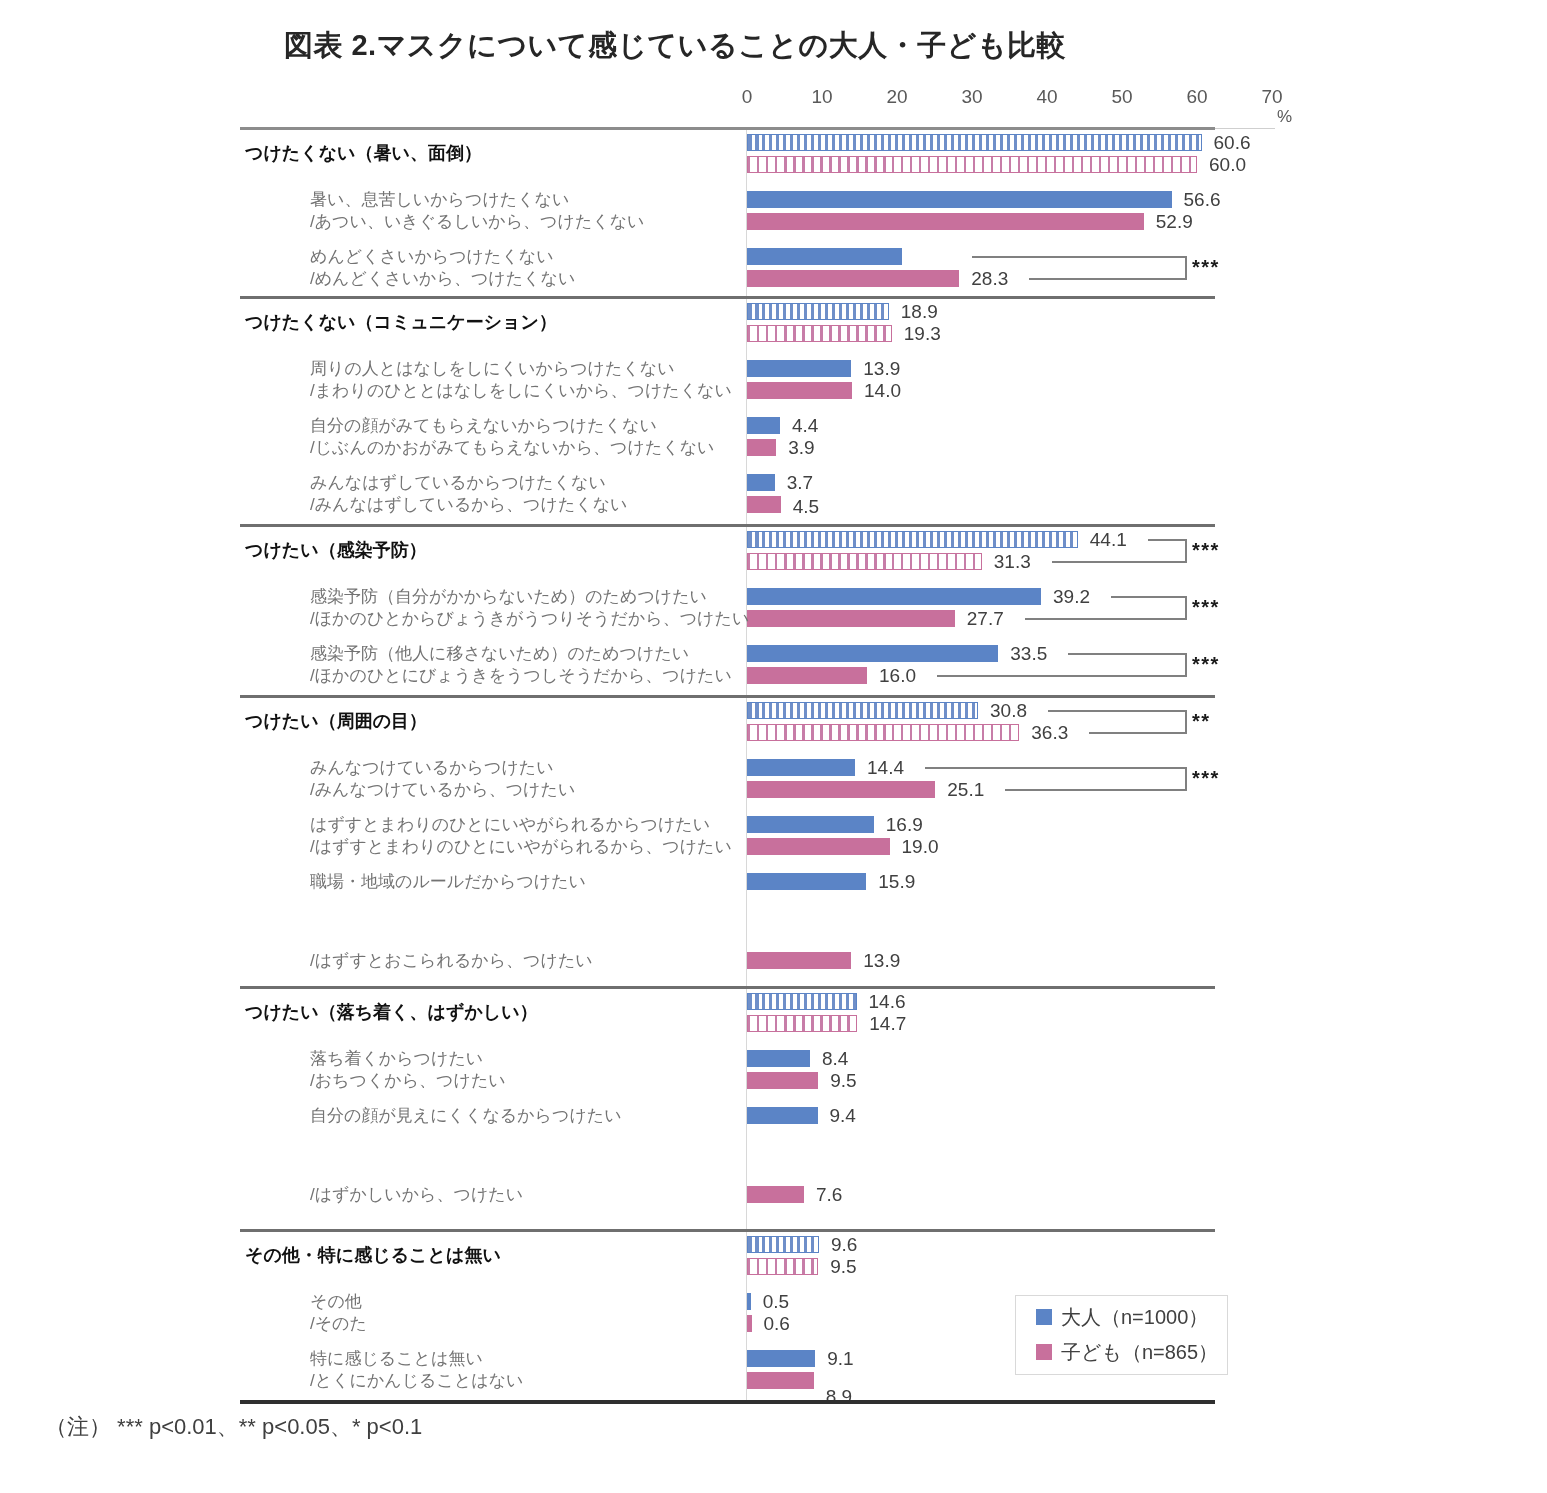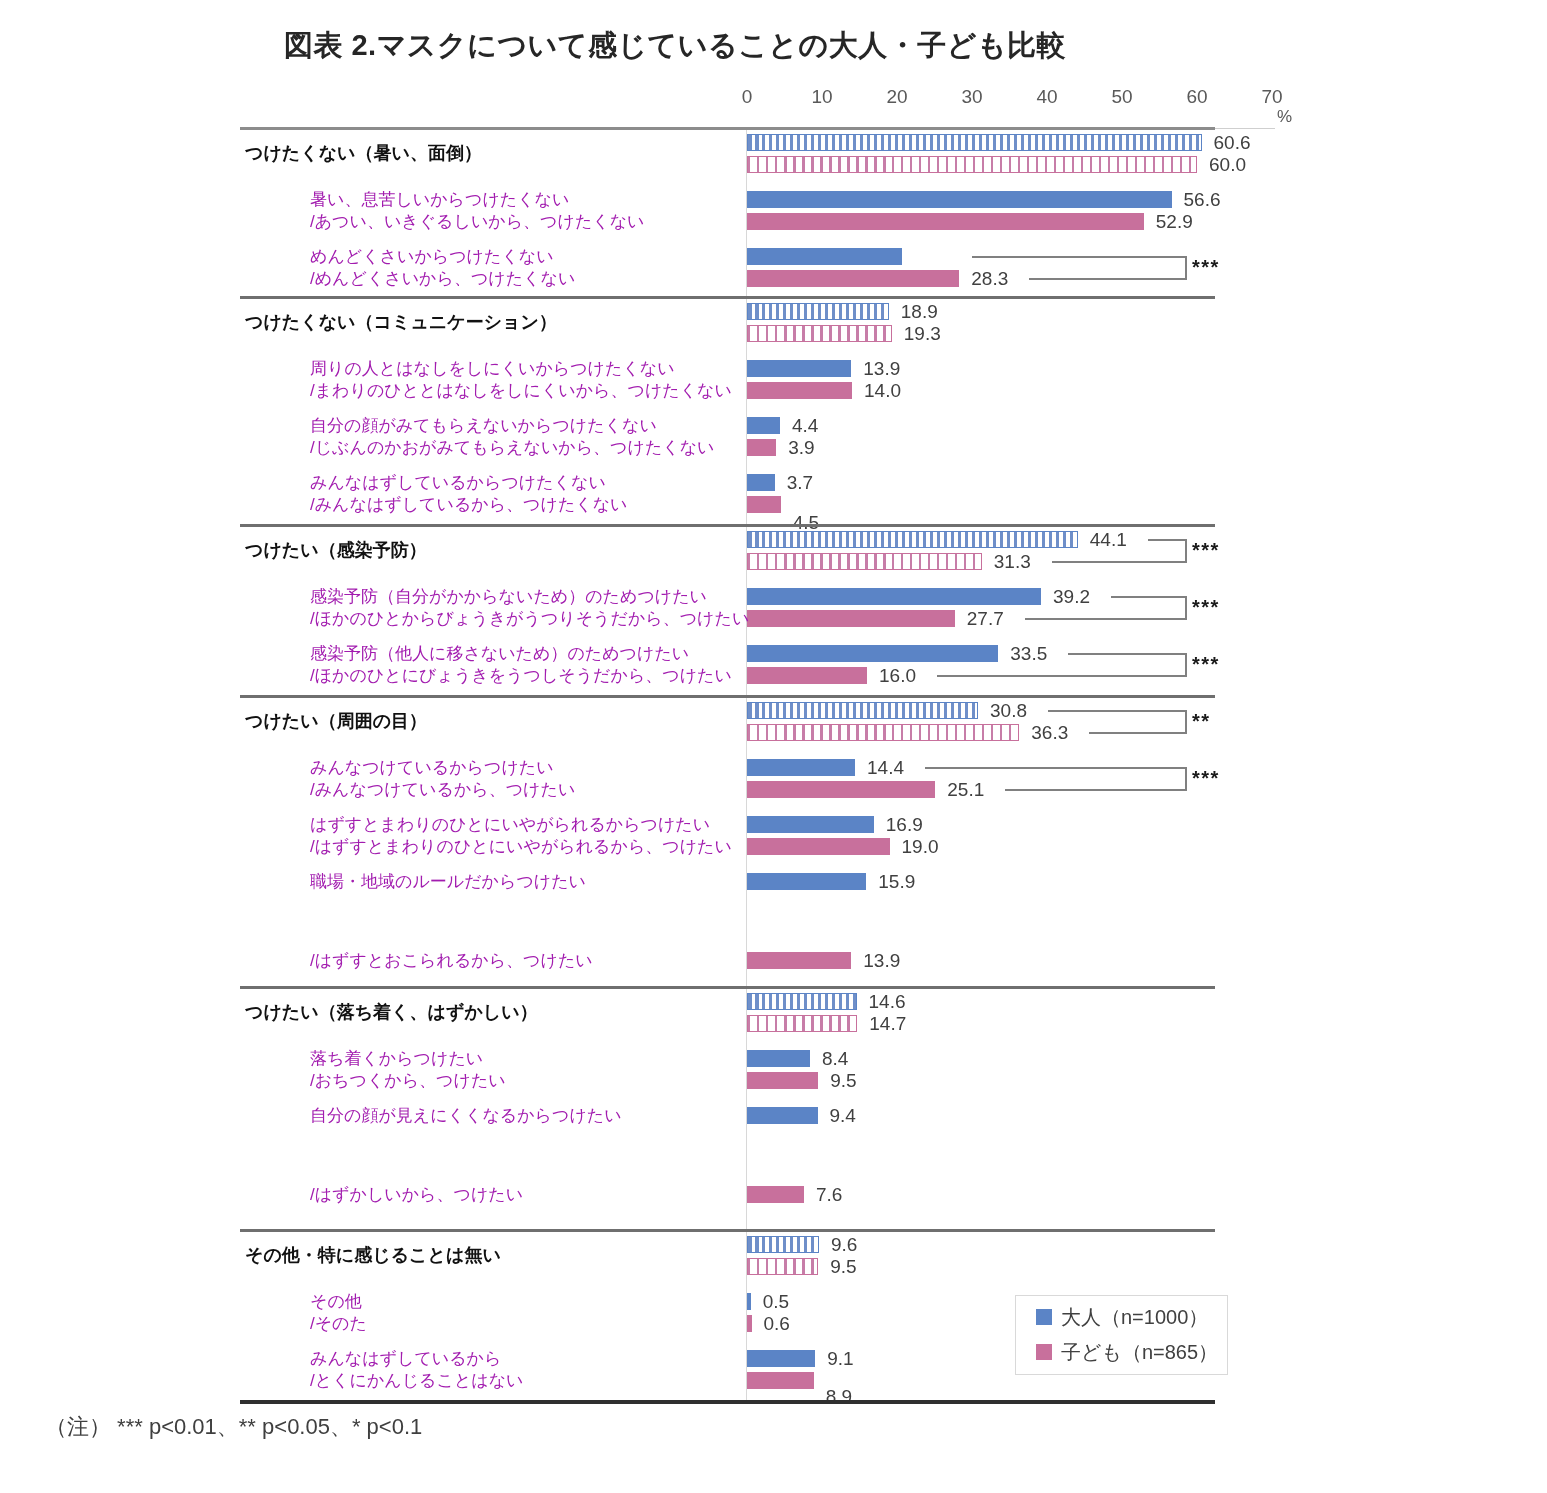--- a/index.html
+++ b/index.html
@@ -16,21 +16,21 @@
   .bar-a{background:#5b84c6;}
   .bar-c{background:#c8709c;}
   .hatch-a{background:repeating-linear-gradient(90deg,#6f8fc9 0 3.5px,#ffffff 3.5px 7px);
     border:1px solid #5b84c6;box-sizing:border-box;}
   .hatch-c{background:repeating-linear-gradient(90deg,#c77da8 0 2.5px,#ffffff 2.5px 9px);
     border:1.5px solid #c8709c;box-sizing:border-box;}
   .vlabel{position:absolute;height:21px;line-height:21px;font-size:19px;color:#404040;white-space:nowrap;}
   .cat-h{position:absolute;left:245px;width:480px;height:40px;line-height:40px;
     font-size:18px;font-weight:bold;color:#111;white-space:nowrap;}
   .cat-s{position:absolute;left:310px;width:445px;height:20px;line-height:20px;
-    font-size:17px;color:#a21caf;white-space:nowrap;}
+    font-size:17px;color:#737373;white-space:nowrap;}
   .br-line{position:absolute;height:1.5px;background:#808080;}
   .br-vert{position:absolute;width:1.5px;background:#808080;}
   .stars{position:absolute;left:1192px;width:60px;height:24px;line-height:24px;
     font-size:20px;font-weight:bold;color:#1a1a1a;letter-spacing:1.5px;}
   #legend{position:absolute;left:1015px;top:1295px;width:213px;height:80px;
     background:#fff;border:1px solid #d9d9d9;box-sizing:border-box;}
   .lg-sq{position:absolute;left:20px;width:16px;height:16px;}
   .lg-tx{position:absolute;left:45px;height:24px;line-height:24px;font-size:20px;color:#404040;white-space:nowrap;}
   #note{position:absolute;left:45px;top:1412px;font-size:22px;color:#3f3f3f;}
 </style>
@@ -89,21 +89,21 @@
       <div class="cat-s" style="top: 381px;">/まわりのひととはなしをしにくいから、つけたくない</div>
       <div class="bar bar-a" style="left: 747px; top: 417px; width: 33px;"></div>
       <div class="vlabel" style="left: 792px; top: 415px;">4.4</div>
       <div class="bar bar-c" style="left: 747px; top: 439px; width: 29.25px;"></div>
       <div class="vlabel" style="left: 788.25px; top: 437px;">3.9</div>
       <div class="cat-s" style="top: 416px;">自分の顔がみてもらえないからつけたくない</div>
       <div class="cat-s" style="top: 438px;">/じぶんのかおがみてもらえないから、つけたくない</div>
       <div class="bar bar-a" style="left: 747px; top: 474px; width: 27.75px;"></div>
       <div class="vlabel" style="left: 786.75px; top: 472px;">3.7</div>
       <div class="bar bar-c" style="left: 747px; top: 496px; width: 33.75px;"></div>
-      <div class="vlabel" style="left: 792.75px; top: 512px;">4.5</div>
+      <div class="vlabel" style="left: 792.75px; top: 496px;">4.5</div>
       <div class="cat-s" style="top: 473px;">みんなはずしているからつけたくない</div>
       <div class="cat-s" style="top: 495px;">/みんなはずしているから、つけたくない</div>
       <div class="sec-divider" style="top: 524px; background: rgb(111, 111, 111);"></div>
       <div class="bar hatch-a" style="left: 747px; top: 531px; width: 330.75px;"></div>
       <div class="vlabel" style="left: 1089.75px; top: 529px;">44.1</div>
       <div class="bar hatch-c" style="left: 747px; top: 553px; width: 234.75px;"></div>
       <div class="vlabel" style="left: 993.75px; top: 551px;">31.3</div>
       <div class="cat-h" style="top: 530px;">つけたい（感染予防）</div>
       <div class="br-line" style="left: 1147.75px; top: 539px; width: 37.25px;"></div>
       <div class="br-line" style="left: 1051.75px; top: 561px; width: 133.25px;"></div>
@@ -188,21 +188,21 @@
       <div class="bar bar-a" style="left: 747px; top: 1293px; width: 3.75px;"></div>
       <div class="vlabel" style="left: 762.75px; top: 1291px;">0.5</div>
       <div class="bar bar-c" style="left: 747px; top: 1315px; width: 4.5px;"></div>
       <div class="vlabel" style="left: 763.5px; top: 1313px;">0.6</div>
       <div class="cat-s" style="top: 1292px;">その他</div>
       <div class="cat-s" style="top: 1314px;">/そのた</div>
       <div class="bar bar-a" style="left: 747px; top: 1350px; width: 68.25px;"></div>
       <div class="vlabel" style="left: 827.25px; top: 1348px;">9.1</div>
       <div class="bar bar-c" style="left: 747px; top: 1372px; width: 66.75px;"></div>
       <div class="vlabel" style="left: 825.75px; top: 1370px; margin-top: 16px;">8.9</div>
-      <div class="cat-s" style="top: 1349px;">みんなはずしているから</div>
+      <div class="cat-s" style="top: 1349px;">特に感じることは無い</div>
       <div class="cat-s" style="top: 1371px;">/とくにかんじることはない</div>
       <div class="sec-divider" style="top: 1400px; height: 4px; background: rgb(47, 47, 47);"></div>
     </div>
   <div id="legend">
       <div class="lg-sq" style="top: 13px; background: rgb(91, 132, 198);"></div>
       <div class="lg-tx" style="top: 9px;">大人（n=1000）</div>
       <div class="lg-sq" style="top: 48px; background: rgb(200, 112, 156);"></div>
       <div class="lg-tx" style="top: 44px;">子ども（n=865）</div>
     </div>
   <div id="note">（注） *** p&lt;0.01、** p&lt;0.05、* p&lt;0.1</div>

